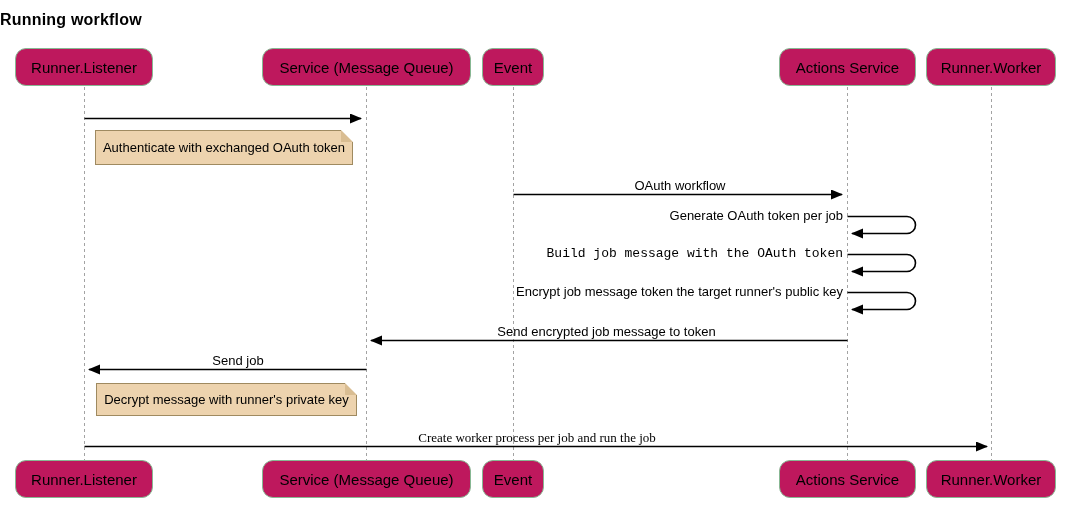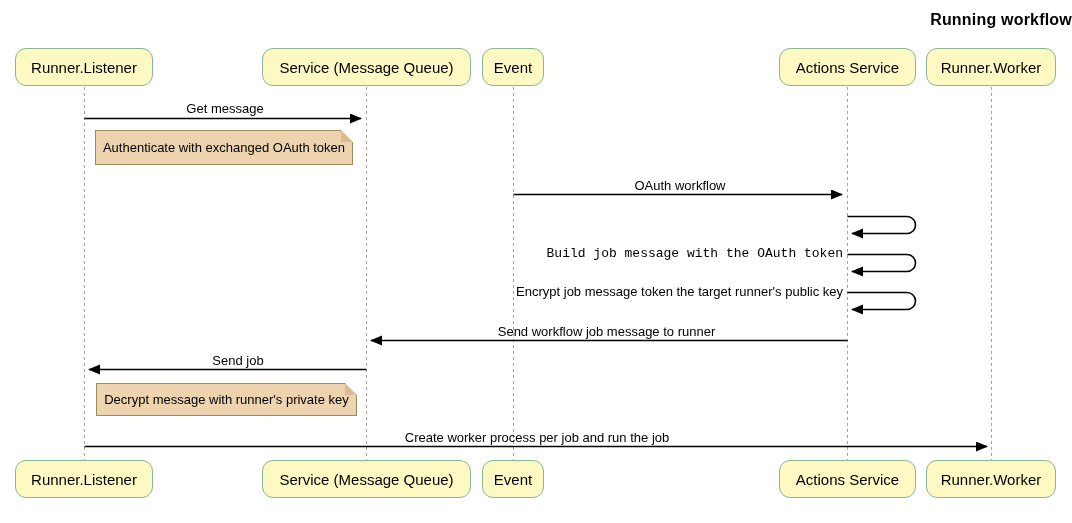--- a/index.html
+++ b/index.html
@@ -1,28 +1,28 @@
 <!DOCTYPE html>
 <html><head>
 <meta charset="utf-8">
 <style>
   html,body{margin:0;padding:0;background:#ffffff;}
   #diagram{
     position:relative;width:1072px;height:523px;background:#ffffff;
     font-family:"Liberation Sans",sans-serif;color:#000;overflow:hidden;
   }
   .title{
-    position:absolute;top:11px;left:0;width:100%;text-align:right;
+    position:absolute;top:11px;left:0;width:100%;text-align:left;
     font-size:16px;font-weight:bold;letter-spacing:0.2px;
   }
   svg.wires{position:absolute;top:0;left:0;}
   .life{stroke:#a3a3a3;stroke-width:1;stroke-dasharray:3,3;}
   .arrow{stroke:#000;stroke-width:1.6;fill:none;}
   .actor{
-    position:absolute;height:38px;background:#fef9c3;border:1px solid #87b893;
+    position:absolute;height:38px;background:#be185d;border:1px solid #87b893;
     border-radius:11px;display:flex;align-items:center;justify-content:center;
     font-size:15px;box-sizing:border-box;white-space:nowrap;
   }
   .msg{position:absolute;font-size:13px;white-space:nowrap;line-height:15px;}
   .center{text-align:center;}
   .note{
     position:absolute;background:#edd3ae;border:1px solid #9f8a60;
     display:flex;align-items:center;justify-content:center;
     font-size:13px;box-sizing:border-box;white-space:nowrap;
   }
@@ -71,27 +71,27 @@
   <div class="actor" style="top:48px;left:482px;width:62px;">
       <span>Event</span>
     </div>
   <div class="actor" style="top:48px;left:779px;width:137px;">
       <span>Actions Service</span>
     </div>
   <div class="actor" style="top:48px;left:926px;width:130px;">
       <span>Runner.Worker</span>
     </div>
 
-  <div class="msg center" style="top:101px;left:95px;width:260px;">Get message</div>
   <div class="msg center" style="top:178px;left:515px;width:330px;">OAuth workflow</div>
+  <div class="msg" style="top:208px;right:229px;">Generate OAuth token per job</div>
   <div class="msg" style="top:246px;right:229px;font-family:Liberation Mono, monospace;">Build job message with the OAuth token</div>
   <div class="msg" style="top:284px;right:229px;">Encrypt job message token the target runner's public key</div>
-  <div class="msg center" style="top:324px;left:390px;width:433px;">Send workflow job message to runner</div>
+  <div class="msg center" style="top:324px;left:390px;width:433px;">Send encrypted job message to token</div>
   <div class="msg center" style="top:353px;left:108px;width:260px;">Send job</div>
-  <div class="msg center" style="top:430px;left:187px;width:700px;">Create worker process per job and run the job</div>
+  <div class="msg center" style="top:430px;left:187px;width:700px;font-family:Liberation Serif, serif;">Create worker process per job and run the job</div>
 
   <div class="note" style="top:383px;left:96px;width:261px;height:33px;">
     <span class="fold"></span>
     <span>Decrypt message with runner's private key</span>
   </div>
   <div class="note" style="top:130px;left:95px;width:258px;height:35px;">
     <span class="fold"></span>
     <span>Authenticate with exchanged OAuth token</span>
   </div>
 

